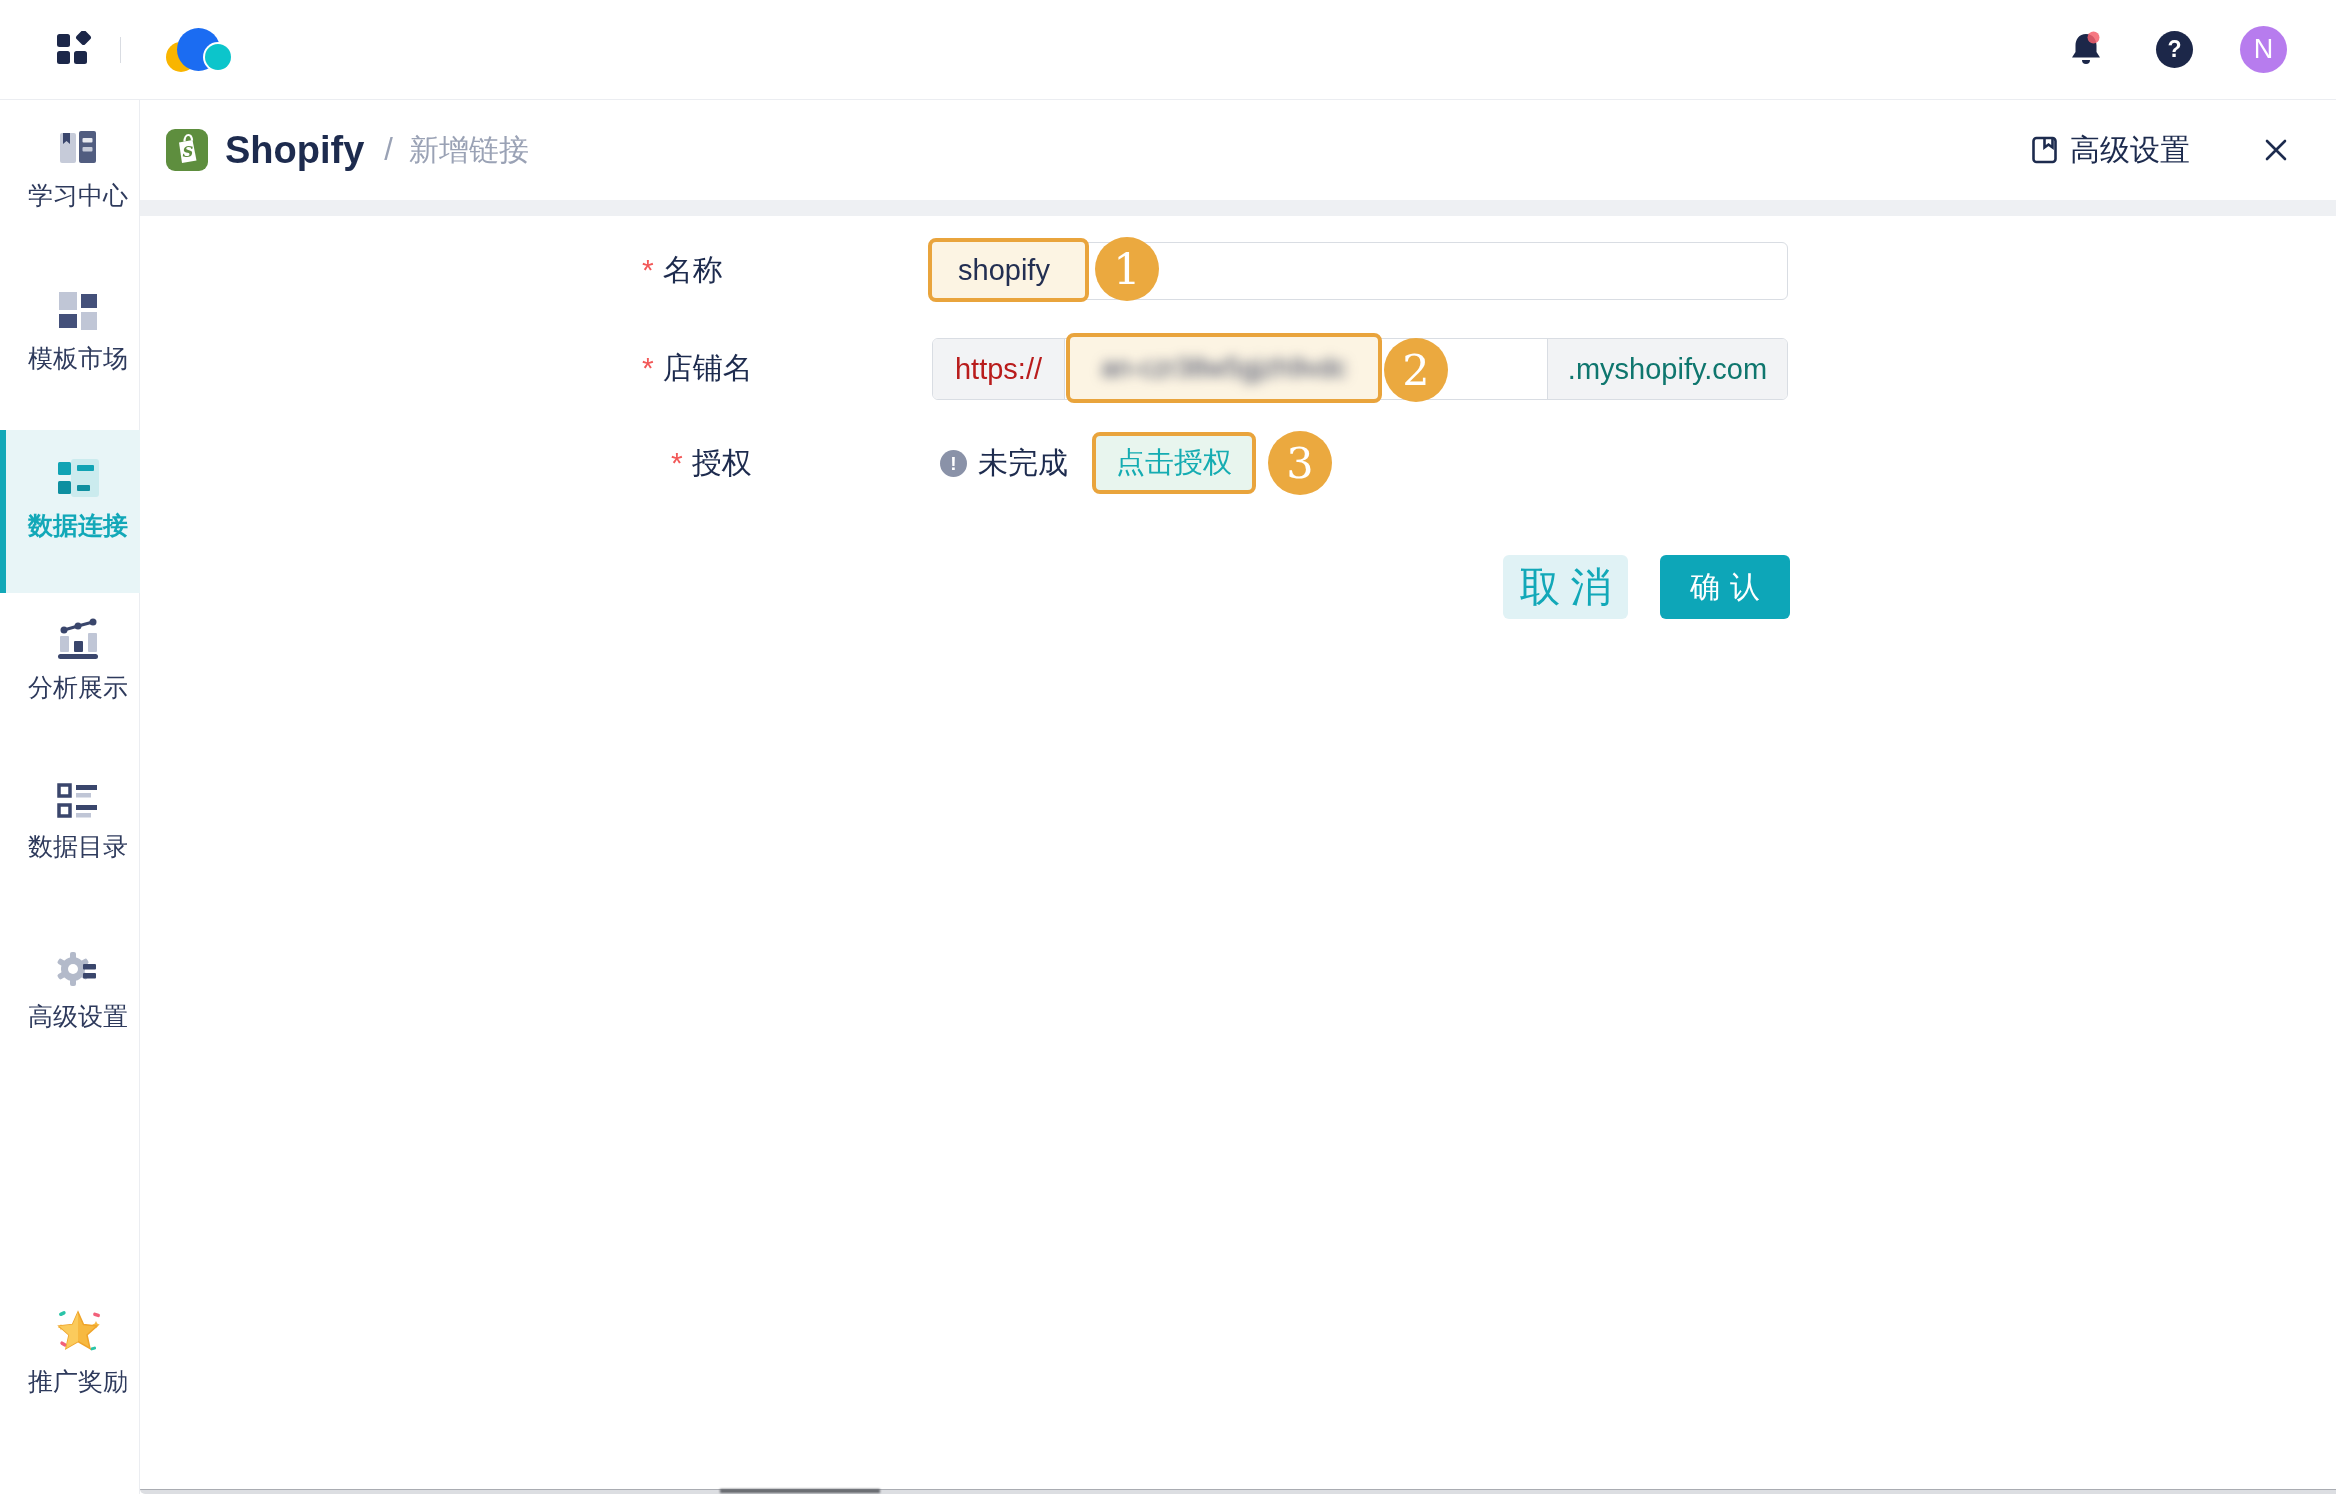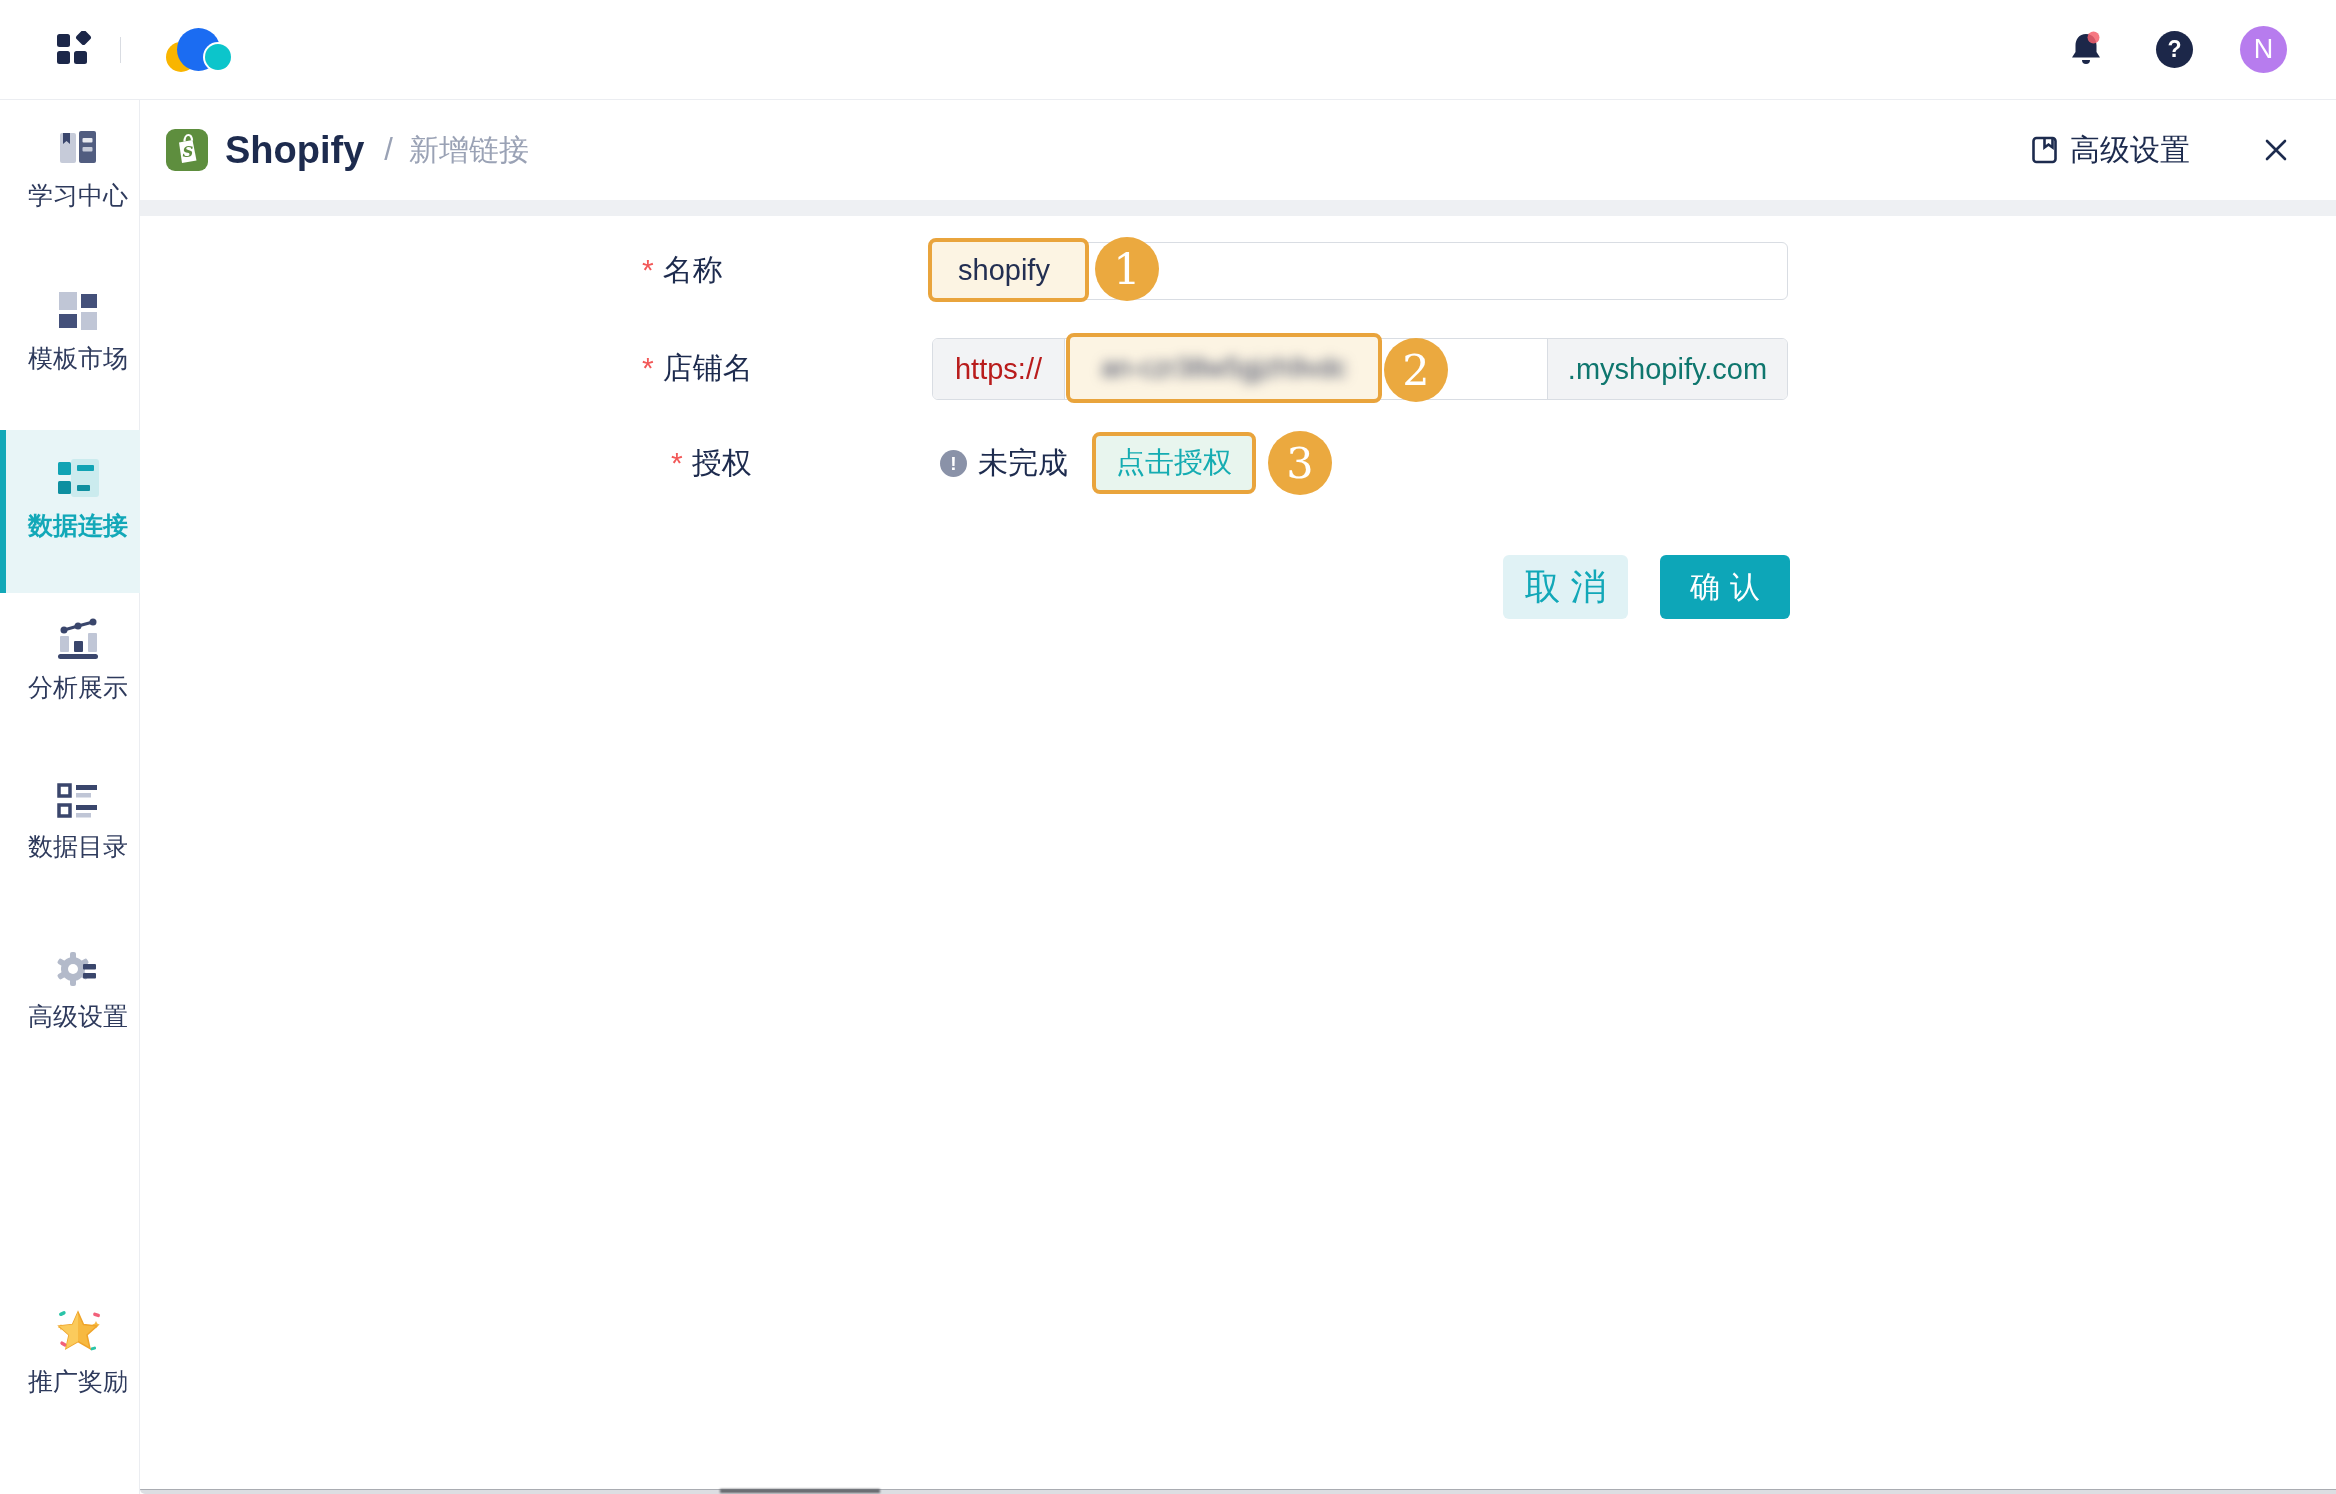--- a/index.html
+++ b/index.html
@@ -75,21 +75,21 @@
   .badge-3 { left:1128px; top:331px; }
   .status-icon { position:absolute; left:800px; top:350px; width:27px; height:27px; border-radius:50%;
     background:#8A92A8; color:#fff; font-size:19px; font-weight:bold; display:flex;
     align-items:center; justify-content:center; }
   .status-text { position:absolute; left:838px; top:343px; height:40px; line-height:40px;
     font-size:30px; color:#1D2B4E; }
   .auth-btn { position:absolute; left:952px; top:332px; width:164px; height:62px;
     background:#E8F5EE; border:4px solid #E9A43C; border-radius:8px; color:#15ACB2;
     font-size:29px; display:flex; align-items:center; justify-content:center; cursor:pointer; }
   .cancel-btn { position:absolute; left:1363px; top:455px; width:125px; height:64px;
-    background:#E0F2F5; border:none; border-radius:6px; color:#12A8B8; font-size:36px;
+    background:#E0F2F5; border:none; border-radius:6px; color:#12A8B8; font-size:41px;
     letter-spacing:10px; text-indent:10px; cursor:pointer;
     font-family:"Liberation Sans", sans-serif; }
   .confirm-btn { position:absolute; left:1520px; top:455px; width:130px; height:64px;
     background:#0DA6B8; border:none; border-radius:6px; color:#fff; font-size:30px;
     letter-spacing:10px; text-indent:10px; cursor:pointer;
     font-family:"Liberation Sans", sans-serif; }
 
   
   .footer-strip { position:absolute; left:0; right:0; bottom:0; height:5px; background:#DCDEE2;
     border-top:1px solid #A9ACB2; border-bottom-left-radius:16px; }

